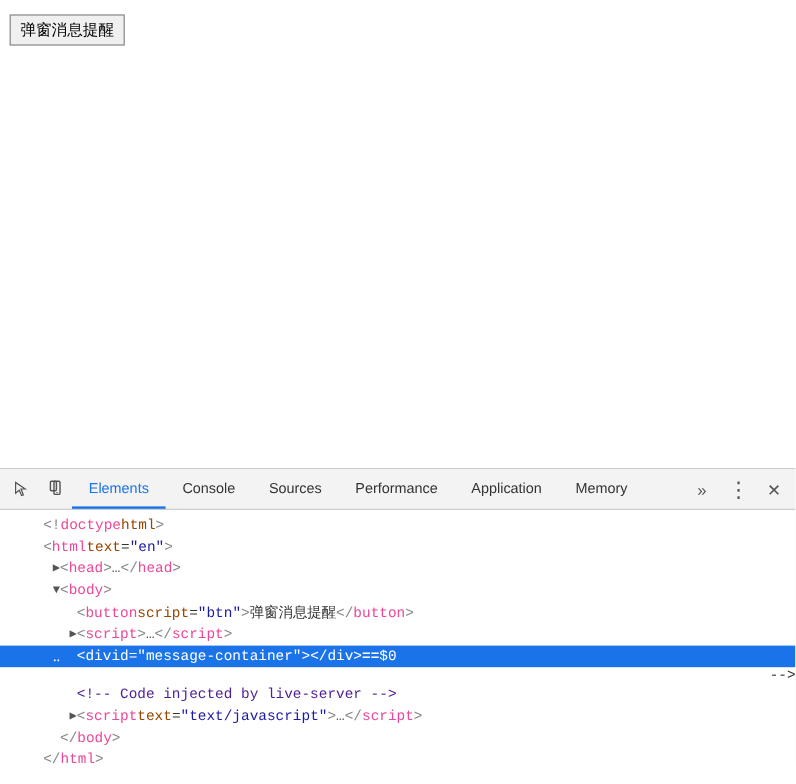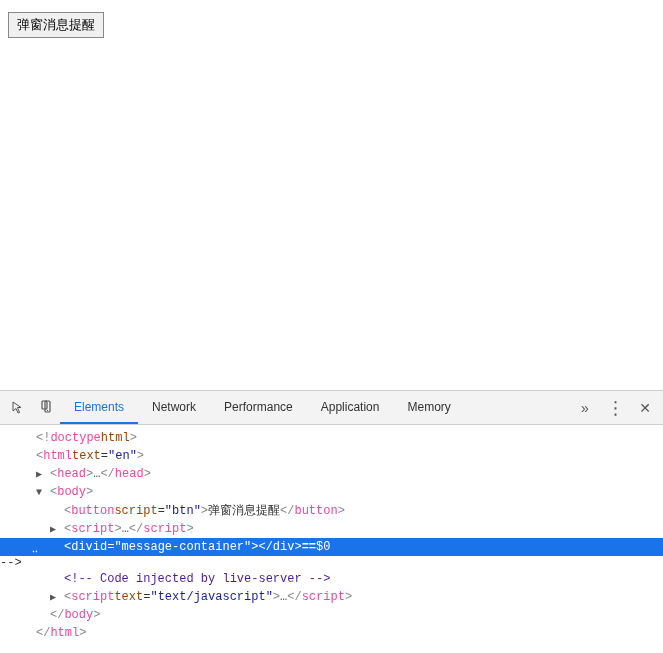--- a/index.html
+++ b/index.html
@@ -27,20 +27,21 @@
     }
 
     
     #devtools {
       width: 663px;
       height: 263px;
       background: #f3f3f3;
       border-top: 1px solid #ccc;
       display: flex;
       flex-direction: column;
+      text-align: right;
     }
 
     
     #devtools-toolbar {
       display: flex;
       align-items: center;
       background: #f3f3f3;
       border-bottom: 1px solid #ccc;
       height: 34px;
       padding: 0 4px;
@@ -167,21 +168,22 @@
 
       <svg width="16" height="16" viewBox="0 0 16 16" fill="none">
         <rect x="4" y="1" width="5" height="8" rx="1" stroke="#555" stroke-width="1.2" fill="none"></rect>
         <rect x="7" y="1" width="5" height="11" rx="1" stroke="#555" stroke-width="1.2" fill="none"></rect>
         <line x1="9" y1="10.5" x2="10" y2="10.5" stroke="#555" stroke-width="1"></line>
       </svg>
     </div>
 
     <div class="devtools-tabs">
       <div class="devtools-tab active">Elements</div>
-      <div class="devtools-tab">Network</div>
+      <div class="devtools-tab">Console</div>
+      <div class="devtools-tab">Sources</div>
       <div class="devtools-tab">Performance</div>
       <div class="devtools-tab">Application</div>
       <div class="devtools-tab">Memory</div>
     </div>
 
     <div class="devtools-toolbar-right">
       <div class="devtools-icon" title="More tabs">
         <span style="font-size:14px; color:#555;">»</span>
       </div>
       <div class="devtools-icon" title="Customize and control DevTools">

